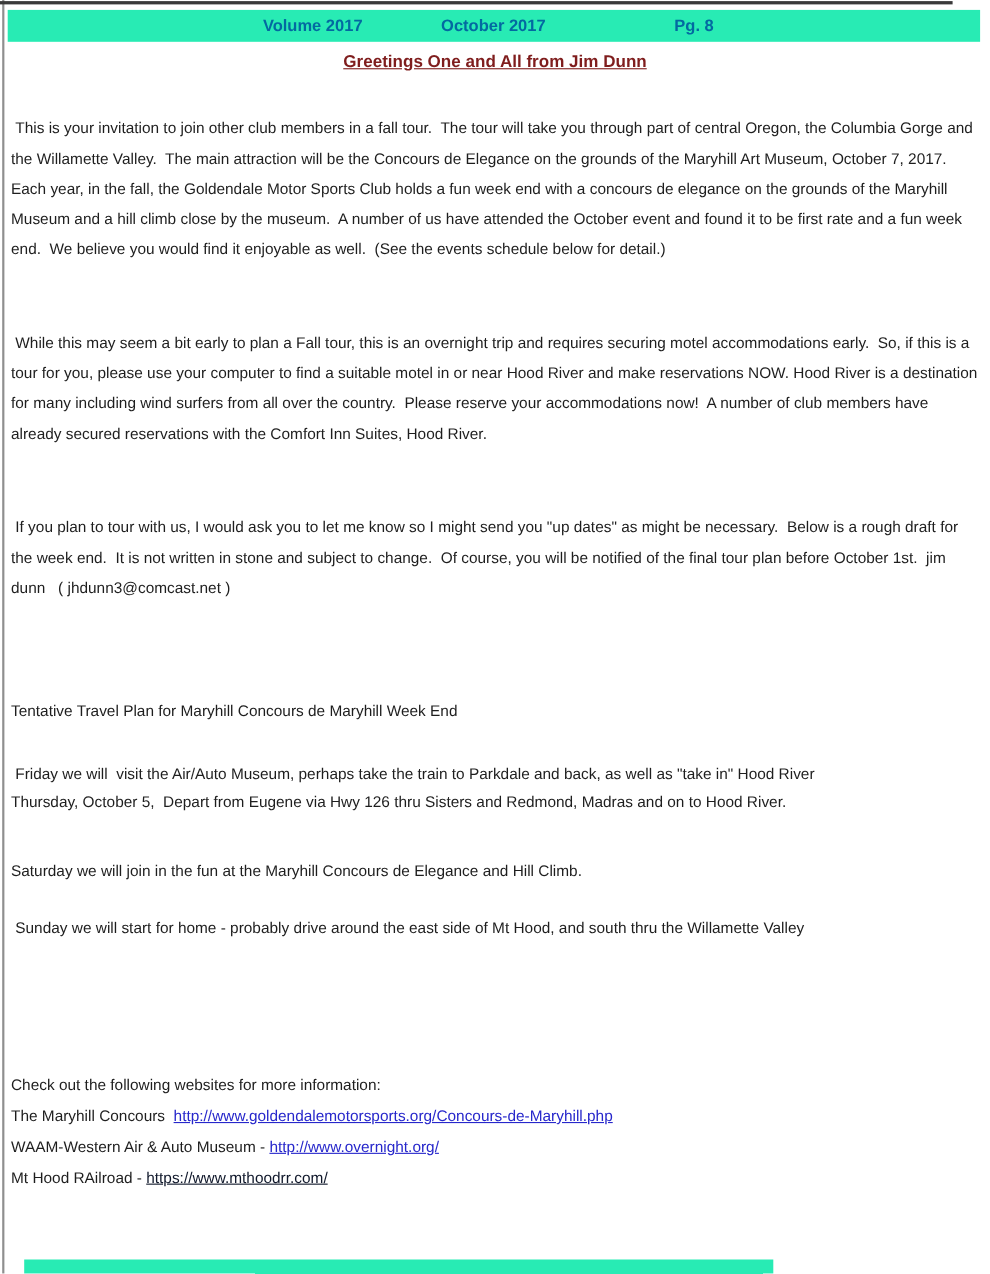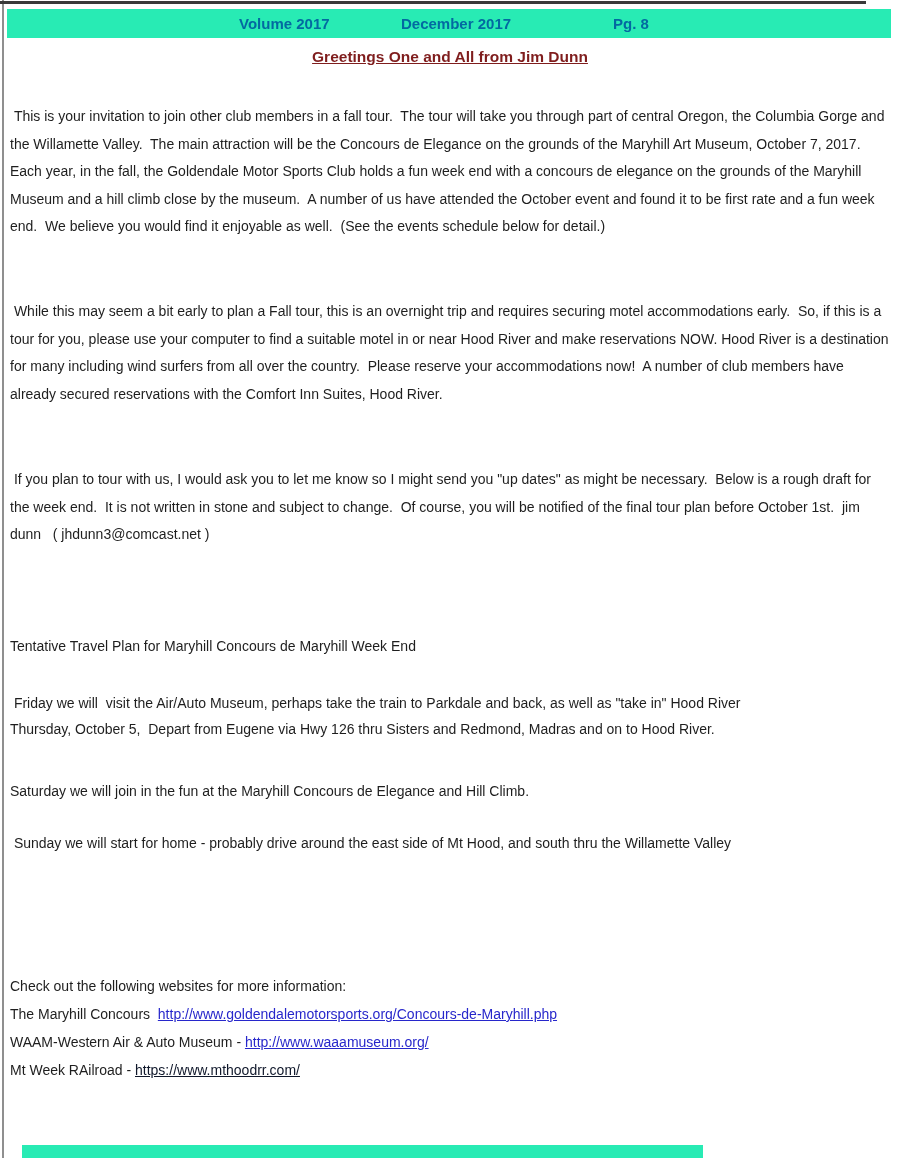--- a/index.html
+++ b/index.html
@@ -55,21 +55,21 @@
 </head>
 <body>
 
 <div class="page">
 
   <div class="left-border"></div>
   <div class="top-line"></div>
 
   <div class="masthead" style="background: rgb(40, 235, 180);">
     <span class="mh-volume">Volume 2017</span>
-    <span class="mh-month">December 2017</span>
+    <span class="mh-month">October 2017</span>
     <span class="mh-page">Pg. 8</span>
   </div>
 
   <div class="doc-title">Greetings One and All from Jim Dunn</div>
 
   <div class="block b-p1"> This is your invitation to join other club members in a fall tour.  The tour will take you through part of central Oregon, the Columbia Gorge and the Willamette Valley.  The main attraction will be the Concours de Elegance on the grounds of the Maryhill Art Museum, October 7, 2017.  Each year, in the fall, the Goldendale Motor Sports Club holds a fun week end with a concours de elegance on the grounds of the Maryhill Museum and a hill climb close by the museum.  A number of us have attended the October event and found it to be first rate and a fun week end.  We believe you would find it enjoyable as well.  (See the events schedule below for detail.)</div>
 
   <div class="block b-p2"> While this may seem a bit early to plan a Fall tour, this is an overnight trip and requires securing motel accommodations early.  So, if this is a tour for you, please use your computer to find a suitable motel in or near Hood River and make reservations NOW. Hood River is a destination for many including wind surfers from all over the country.  Please reserve your accommodations now!  A number of club members have already secured reservations with the Comfort Inn Suites, Hood River.</div>
 
   <div class="block b-p3"> If you plan to tour with us, I would ask you to let me know so I might send you "up dates" as might be necessary.  Below is a rough draft for the week end.  It is not written in stone and subject to change.  Of course, you will be notified of the final tour plan before October 1st.  jim dunn   ( jhdunn3@comcast.net )</div>
@@ -83,19 +83,19 @@
 
   <div class="block b-saturday">Saturday we will join in the fun at the Maryhill Concours de Elegance and Hill Climb.</div>
 
   <div class="block b-sunday"> Sunday we will start for home - probably drive around the east side of Mt Hood, and south thru the Willamette Valley</div>
 
 
   <div class="block b-webintro">Check out the following websites for more information:</div>
 
   <div class="block b-link1"><span>The Maryhill Concours  </span><a class="weblink" style="color: rgb(39, 39, 203);">http://www.goldendalemotorsports.org/Concours-de-Maryhill.php</a></div>
 
-  <div class="block b-link2"><span>WAAM-Western Air &amp; Auto Museum - </span><a class="weblink" style="color: rgb(39, 39, 203);">http://www.waaamuseum.org/</a></div>
+  <div class="block b-link2"><span>WAAM-Western Air &amp; Auto Museum - </span><a class="weblink" style="color: rgb(39, 39, 203);">http://www.overnight.org/</a></div>
 
-  <div class="block b-link3"><span>Mt Week RAilroad - </span><a class="weblink" style="color: #0f172a;">https://www.mthoodrr.com/</a></div>
+  <div class="block b-link3"><span>Mt Hood RAilroad - </span><a class="weblink" style="color: #0f172a;">https://www.mthoodrr.com/</a></div>
 
   <div class="bottom-bar" style="background: rgb(40, 235, 180);"></div>
 
 </div>
 
 </body></html>

